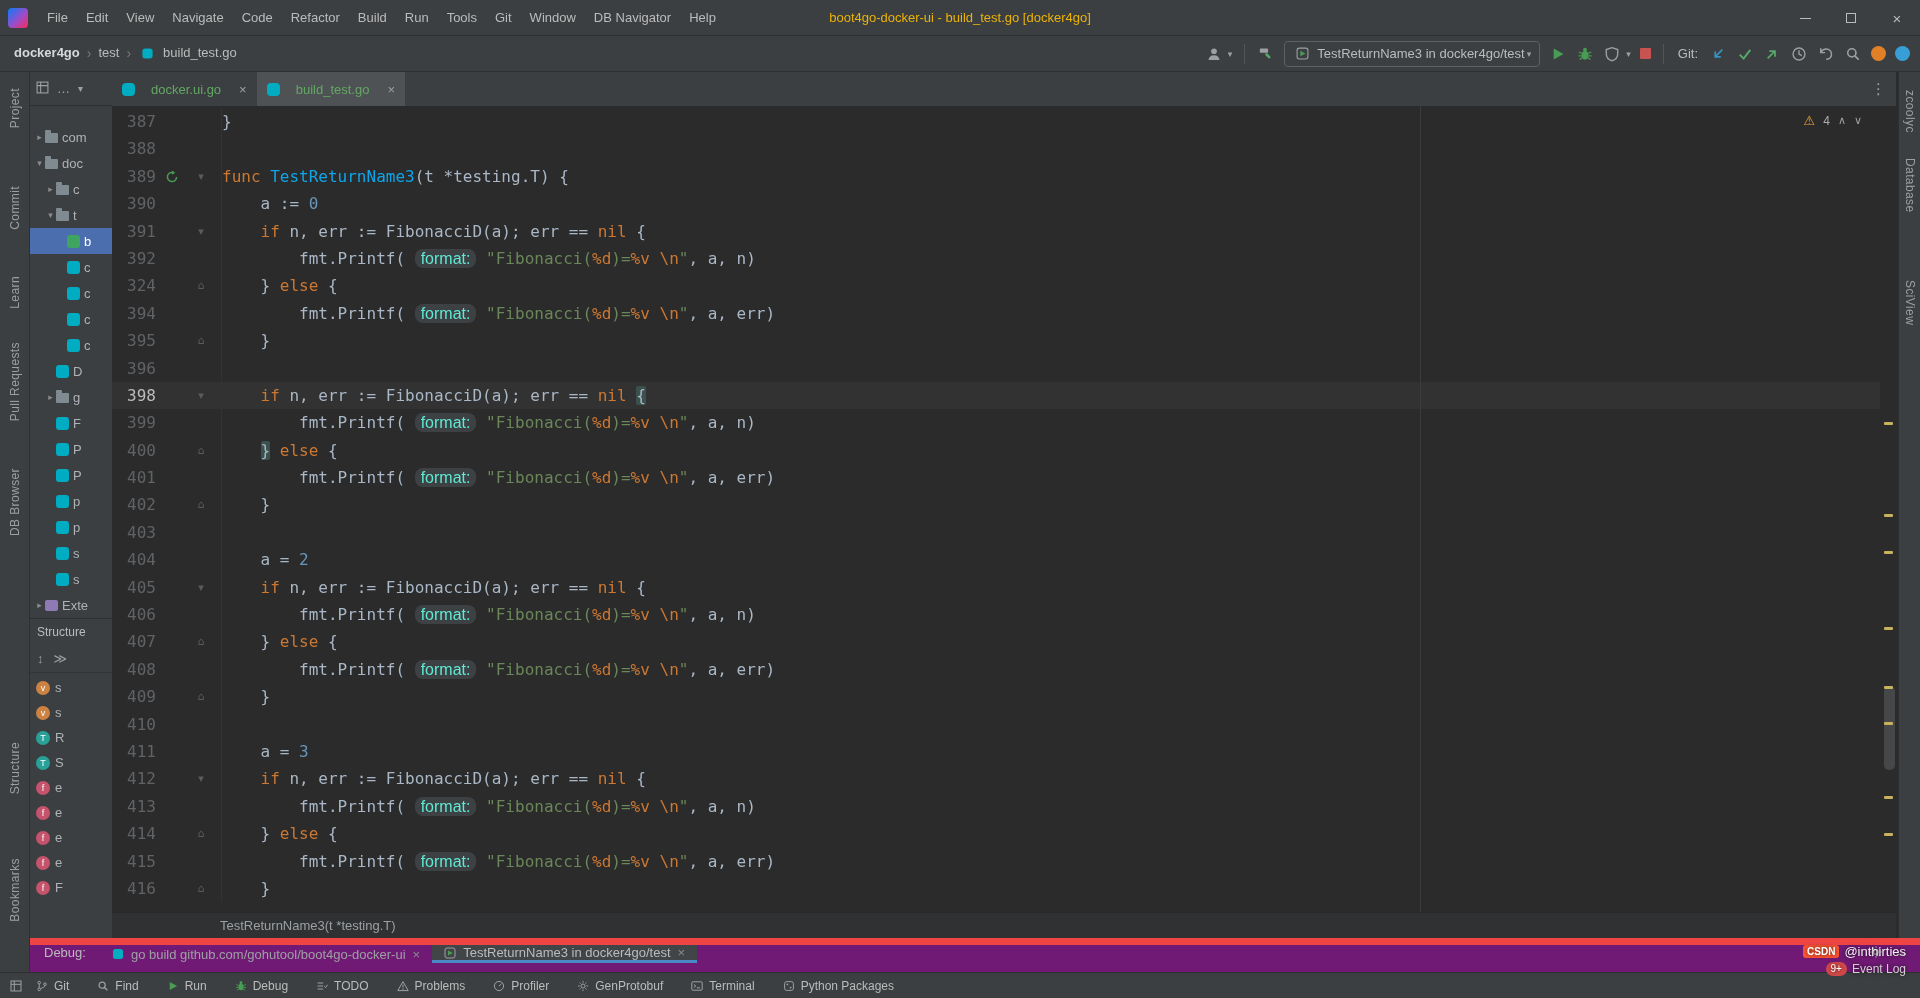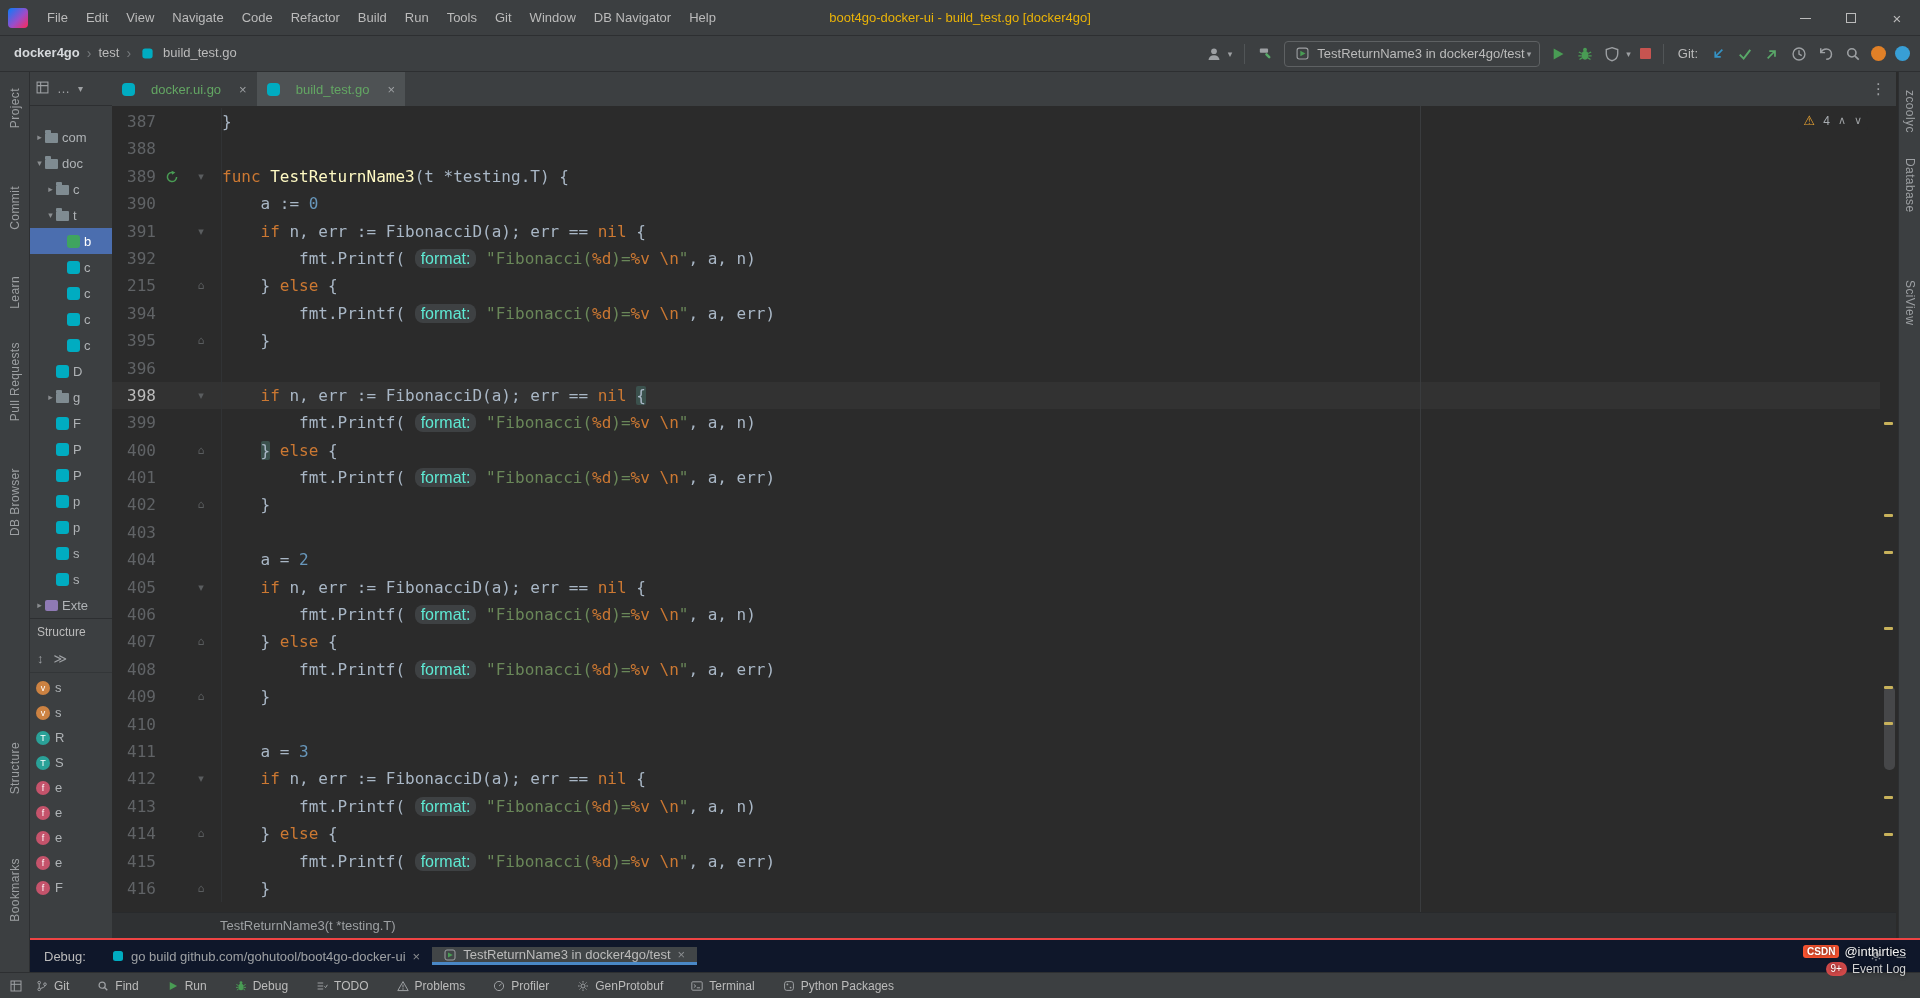--- a/index.html
+++ b/index.html
@@ -89,34 +89,34 @@
   .gic{flex:0 0 32px;text-align:center}
   .gic svg{width:14px;height:14px;vertical-align:-2px}
   .gfold{flex:0 0 26px;text-align:center;color:#5a5d5f;font-size:11px;font-family:"DejaVu Sans",sans-serif}
   .code-line.current .ln{color:#bcbcbc}
   .code-text{flex:1}
   .tok-d{color:#a9b7c6}
   .tok-kw{color:#cc7832}
   .tok-num{color:#6897bb}
   .tok-str{color:#6a8759}
   .tok-fmt{color:#cc7832}
-  .tok-fn{color:#fef9c3}
+  .tok-fn{color:#0ea5e9}
   .tok-bh{background:#3b514d;border-radius:2px;color:#a9b7c6}
   .tok-hint{background:#3e4143;color:#5eead4;border-radius:8px;padding:1px 6px;font-family:"Liberation Sans",sans-serif;font-size:16px}
   .margin-line{position:absolute;left:1308px;top:0;bottom:0;width:1px;background:#3a3c3e}
   .inspect{position:absolute;top:5px;right:28px;display:flex;gap:8px;align-items:center;font-size:12px;color:#a8adb2;background:#2b2b2b;padding:2px 6px;border-radius:3px}
   .warn-tri{color:#f0a732;font-size:13px}
   .ichev{color:#9da0a3;font-size:11px}
   .estripe{position:absolute;right:0;top:0;width:15px;height:100%}
   .tick{position:absolute;right:3px;width:9px;height:3px;background:#c8b25b;border-radius:1px}
   .sthumb{position:absolute;right:1px;top:580px;width:11px;height:84px;background:rgba(170,175,180,.22);border-radius:5px}
 
   
   .crumbbar{position:absolute;left:112px;top:912px;width:1784px;height:26px;background:#2f3133;border-top:1px solid #282a2c;display:flex;align-items:center;padding-left:108px;color:#9da0a3}
-  .debugbar{position:absolute;left:30px;top:938px;width:1890px;height:34px;background:#0f172a;border-top:2px solid #ef4444;display:flex;align-items:center}
+  .debugbar{position:absolute;left:30px;top:938px;width:1890px;height:34px;background:#701a75;border-top:7px solid #ef4444;display:flex;align-items:flex-start}
   .debug-label{display:flex;align-items:center;padding:0 14px;color:#bbbbbb}
   .dtabs{display:flex;align-items:stretch}
   .dtab{display:flex;align-items:center;gap:7px;padding:0 12px;color:#9da0a3}
   .dtab.active{background:#414547;border-bottom:3px solid #4a88c7;color:#bbbbbb}
   .dtab .bbic svg{width:12px;height:12px}
   .dclose{color:#8a8d90;font-size:13px}
   .debug-right{margin-left:auto;display:flex;align-items:center;gap:14px;padding-right:14px;color:#9da0a3}
   .debug-right .svgslot svg{width:14px;height:14px}
   .bottombar{position:absolute;left:0;top:972px;width:1920px;height:26px;background:#3c3f41;border-top:1px solid #2d2f31;display:flex;align-items:center;font-size:12px}
   .bbgrid{margin:0 14px 0 10px;display:inline-flex}
@@ -466,21 +466,21 @@
   <div class="code-lines">
       <div class="code-line"><div class="gutter"><span class="ln">387</span><span class="gic"></span><span class="gfold"></span></div><span class="code-text"><span class="tok-d">}</span></span></div>
       <div class="code-line"><div class="gutter"><span class="ln">388</span><span class="gic"></span><span class="gfold"></span></div><span class="code-text"></span></div>
       <div class="code-line"><div class="gutter"><span class="ln">389</span><span class="gic"><svg viewBox="0 0 14 14">
               <path d="M11.6 7 A4.6 4.6 0 1 1 8.6 2.7" fill="none" stroke="#499c54" stroke-width="1.5"></path>
               <path d="M6.6 0.8 L10.4 2.6 L7 4.8 Z" fill="#499c54"></path>
             </svg></span><span class="gfold">▾</span></div><span class="code-text"><span class="tok-kw">func </span><span class="tok-fn">TestReturnName3</span><span class="tok-d">(t *testing.T) {</span></span></div>
       <div class="code-line"><div class="gutter"><span class="ln">390</span><span class="gic"></span><span class="gfold"></span></div><span class="code-text"><span class="tok-d">    a := </span><span class="tok-num">0</span></span></div>
       <div class="code-line"><div class="gutter"><span class="ln">391</span><span class="gic"></span><span class="gfold">▾</span></div><span class="code-text"><span class="tok-d">    </span><span class="tok-kw">if</span><span class="tok-d"> n, err := FibonacciD(a); err == </span><span class="tok-kw">nil</span><span class="tok-d"> {</span></span></div>
       <div class="code-line"><div class="gutter"><span class="ln">392</span><span class="gic"></span><span class="gfold"></span></div><span class="code-text"><span class="tok-d">        fmt.Printf( </span><span class="tok-hint">format:</span><span class="tok-d"> </span><span class="tok-str">"Fibonacci(</span><span class="tok-fmt">%d</span><span class="tok-str">)=</span><span class="tok-fmt">%v</span><span class="tok-str"> </span><span class="tok-fmt">\n</span><span class="tok-str">"</span><span class="tok-d">, a, n)</span></span></div>
-      <div class="code-line"><div class="gutter"><span class="ln">215</span><span class="gic"></span><span class="gfold">⌂</span></div><span class="code-text"><span class="tok-d">    } </span><span class="tok-kw">else</span><span class="tok-d"> {</span></span></div>
+      <div class="code-line"><div class="gutter"><span class="ln">324</span><span class="gic"></span><span class="gfold">⌂</span></div><span class="code-text"><span class="tok-d">    } </span><span class="tok-kw">else</span><span class="tok-d"> {</span></span></div>
       <div class="code-line"><div class="gutter"><span class="ln">394</span><span class="gic"></span><span class="gfold"></span></div><span class="code-text"><span class="tok-d">        fmt.Printf( </span><span class="tok-hint">format:</span><span class="tok-d"> </span><span class="tok-str">"Fibonacci(</span><span class="tok-fmt">%d</span><span class="tok-str">)=</span><span class="tok-fmt">%v</span><span class="tok-str"> </span><span class="tok-fmt">\n</span><span class="tok-str">"</span><span class="tok-d">, a, err)</span></span></div>
       <div class="code-line"><div class="gutter"><span class="ln">395</span><span class="gic"></span><span class="gfold">⌂</span></div><span class="code-text"><span class="tok-d">    }</span></span></div>
       <div class="code-line"><div class="gutter"><span class="ln">396</span><span class="gic"></span><span class="gfold"></span></div><span class="code-text"></span></div>
       <div class="code-line current"><div class="gutter"><span class="ln">398</span><span class="gic"></span><span class="gfold">▾</span></div><span class="code-text"><span class="tok-d">    </span><span class="tok-kw">if</span><span class="tok-d"> n, err := FibonacciD(a); err == </span><span class="tok-kw">nil</span><span class="tok-d"> </span><span class="tok-bh">{</span></span></div>
       <div class="code-line"><div class="gutter"><span class="ln">399</span><span class="gic"></span><span class="gfold"></span></div><span class="code-text"><span class="tok-d">        fmt.Printf( </span><span class="tok-hint">format:</span><span class="tok-d"> </span><span class="tok-str">"Fibonacci(</span><span class="tok-fmt">%d</span><span class="tok-str">)=</span><span class="tok-fmt">%v</span><span class="tok-str"> </span><span class="tok-fmt">\n</span><span class="tok-str">"</span><span class="tok-d">, a, n)</span></span></div>
       <div class="code-line"><div class="gutter"><span class="ln">400</span><span class="gic"></span><span class="gfold">⌂</span></div><span class="code-text"><span class="tok-d">    </span><span class="tok-bh">}</span><span class="tok-d"> </span><span class="tok-kw">else</span><span class="tok-d"> {</span></span></div>
       <div class="code-line"><div class="gutter"><span class="ln">401</span><span class="gic"></span><span class="gfold"></span></div><span class="code-text"><span class="tok-d">        fmt.Printf( </span><span class="tok-hint">format:</span><span class="tok-d"> </span><span class="tok-str">"Fibonacci(</span><span class="tok-fmt">%d</span><span class="tok-str">)=</span><span class="tok-fmt">%v</span><span class="tok-str"> </span><span class="tok-fmt">\n</span><span class="tok-str">"</span><span class="tok-d">, a, err)</span></span></div>
       <div class="code-line"><div class="gutter"><span class="ln">402</span><span class="gic"></span><span class="gfold">⌂</span></div><span class="code-text"><span class="tok-d">    }</span></span></div>
       <div class="code-line"><div class="gutter"><span class="ln">403</span><span class="gic"></span><span class="gfold"></span></div><span class="code-text"></span></div>
       <div class="code-line"><div class="gutter"><span class="ln">404</span><span class="gic"></span><span class="gfold"></span></div><span class="code-text"><span class="tok-d">    a = </span><span class="tok-num">2</span></span></div>

